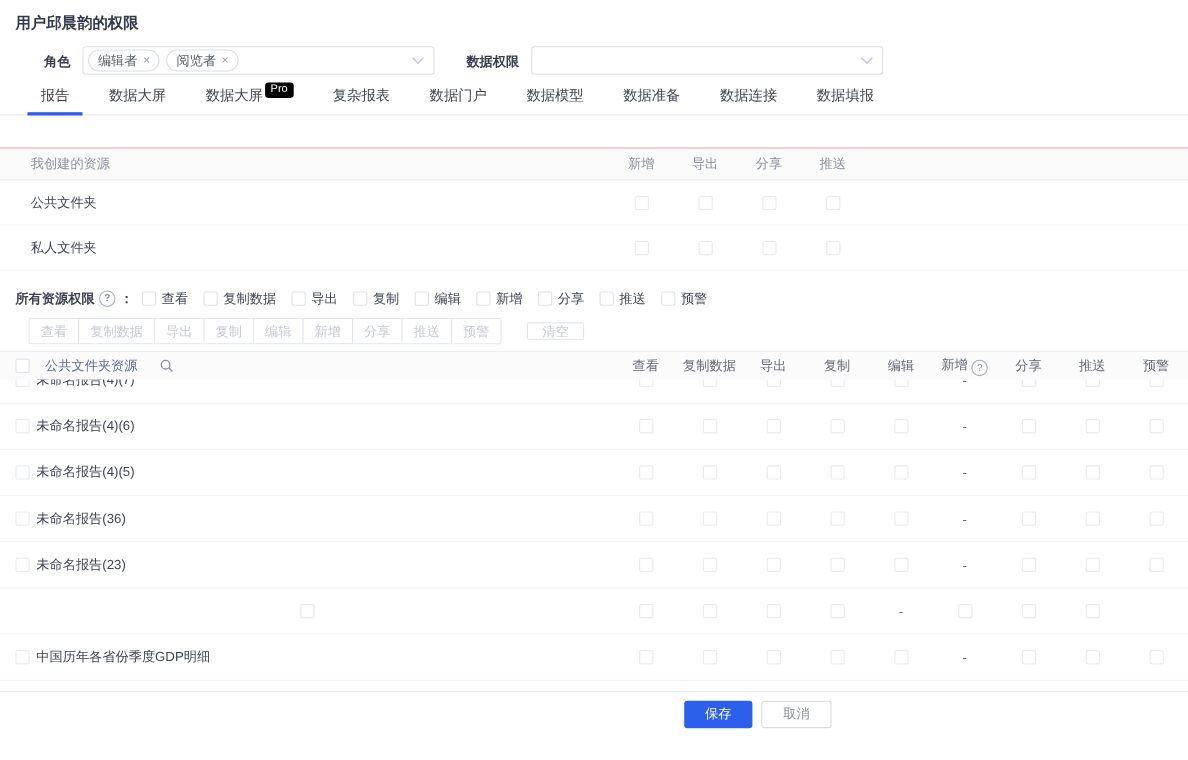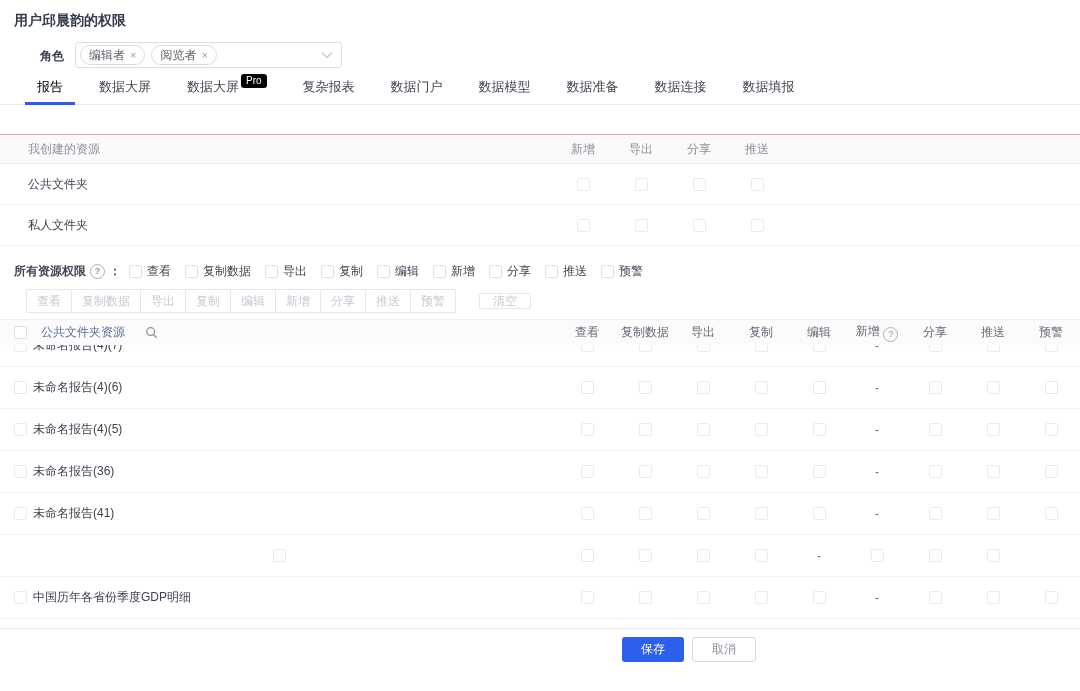--- a/index.html
+++ b/index.html
@@ -5,29 +5,29 @@
   html,body{margin:0;padding:0;background:#fff;}
   body{font-family:"Liberation Sans","DejaVu Sans",sans-serif;font-size:12px;color:#41464f;}
   .page{width:1080px;height:691px;background:#fff;position:relative;overflow:hidden;}
 
   .page-title{padding:12px 0 0 14px;font-size:14px;font-weight:bold;color:#333a4d;}
 
   
   .form{margin-top:12px;display:flex;flex-direction:row;gap:13px;}
   .form-row{display:flex;align-items:flex-start;}
   .form-label{width:50px;flex:none;margin-left:14px;text-align:right;color:#3a3f4c;padding-top:6px;font-weight:bold;}
-  .select{margin-left:11px;width:267px;min-height:26px;box-sizing:border-box;border:1px solid #dcdfe6;border-radius:3px;display:flex;align-items:center;padding:0 24px 0 4px;position:relative;background:#fff;cursor:pointer;}
+  .select{margin-left:11px;width:320px;min-height:26px;box-sizing:border-box;border:1px solid #dcdfe6;border-radius:3px;display:flex;align-items:center;padding:0 24px 0 4px;position:relative;background:#fff;cursor:pointer;}
   .chevron{position:absolute;right:8px;top:50%;transform:translateY(-50%);display:flex;}
   .tag{display:inline-flex;align-items:center;gap:5px;border:1px solid #dbdee6;border-radius:10px;padding:1px 8px;color:#5c6269;background:#fff;margin-right:6px;line-height:16px;}
   .tag-x{color:#9aa0aa;font-size:11px;cursor:pointer;line-height:1;}
 
   
   .tabbar{margin-top:10px;display:flex;align-items:flex-end;gap:12px;padding-left:25px;border-bottom:1px solid #e8eaee;}
   .tab{padding:0 12px 8px;font-size:13px;color:#41464f;position:relative;white-space:nowrap;cursor:pointer;}
-  .tab.active{color:#000000;}
+  .tab.active{color:#404040;}
   .tab.active::after{content:"";position:absolute;left:0;right:0;bottom:-1px;height:3px;background:#2d5af1;}
   .pro{display:inline-block;background:#000000;color:#fff;font-size:10px;line-height:1;padding:2px 5px;border-radius:3px;position:relative;top:-7px;margin-left:2px;}
 
   
   .col-cell{text-align:center;}
   .cb-cell{display:flex;justify-content:center;align-items:center;}
   .cb{width:13px;height:13px;flex:none;border:1px solid #dfe2e8;border-radius:2px;background:#fff;box-sizing:border-box;cursor:pointer;}
   .rows .cb{border-color:#e9ebf0;}
 
   
@@ -95,20 +95,31 @@
             <span class="tag-x">×</span>
           </span>
           </div>
         <span class="chevron">
           <svg width="12" height="7" viewBox="0 0 12 7">
               <polyline points="1,1 6,6 11,1" fill="none" stroke="#c3cad8" stroke-width="1.4"></polyline>
             </svg>
         </span>
       </div>
     </div>
+    <div class="form-row">
+      <div class="form-label">数据权限</div>
+      <div class="select">
+        <span></span>
+        <span class="chevron">
+          <svg width="12" height="7" viewBox="0 0 12 7">
+              <polyline points="1,1 6,6 11,1" fill="none" stroke="#c3cad8" stroke-width="1.4"></polyline>
+            </svg>
+        </span>
+      </div>
+    </div>
   </div>
 
   <div class="tabbar">
 
   <div class="tab active">
       <span>报告</span>
     </div>
       <div class="tab">
       <span>数据大屏</span>
     </div>
@@ -399,21 +410,21 @@
         <div class="cb-cell">
             <span class="cb"></span>
           </div>
         <div class="cb-cell">
             <span class="cb"></span>
           </div>
       </div>
         <div class="row g9">
         <div class="name-cell">
           <span class="cb"></span>
-          <span>未命名报告(41)</span>
+          <span>未命名报告(23)</span>
         </div>
         <div class="cb-cell">
             <span class="cb"></span>
           </div>
         <div class="cb-cell">
             <span class="cb"></span>
           </div>
         <div class="cb-cell">
             <span class="cb"></span>
           </div>

